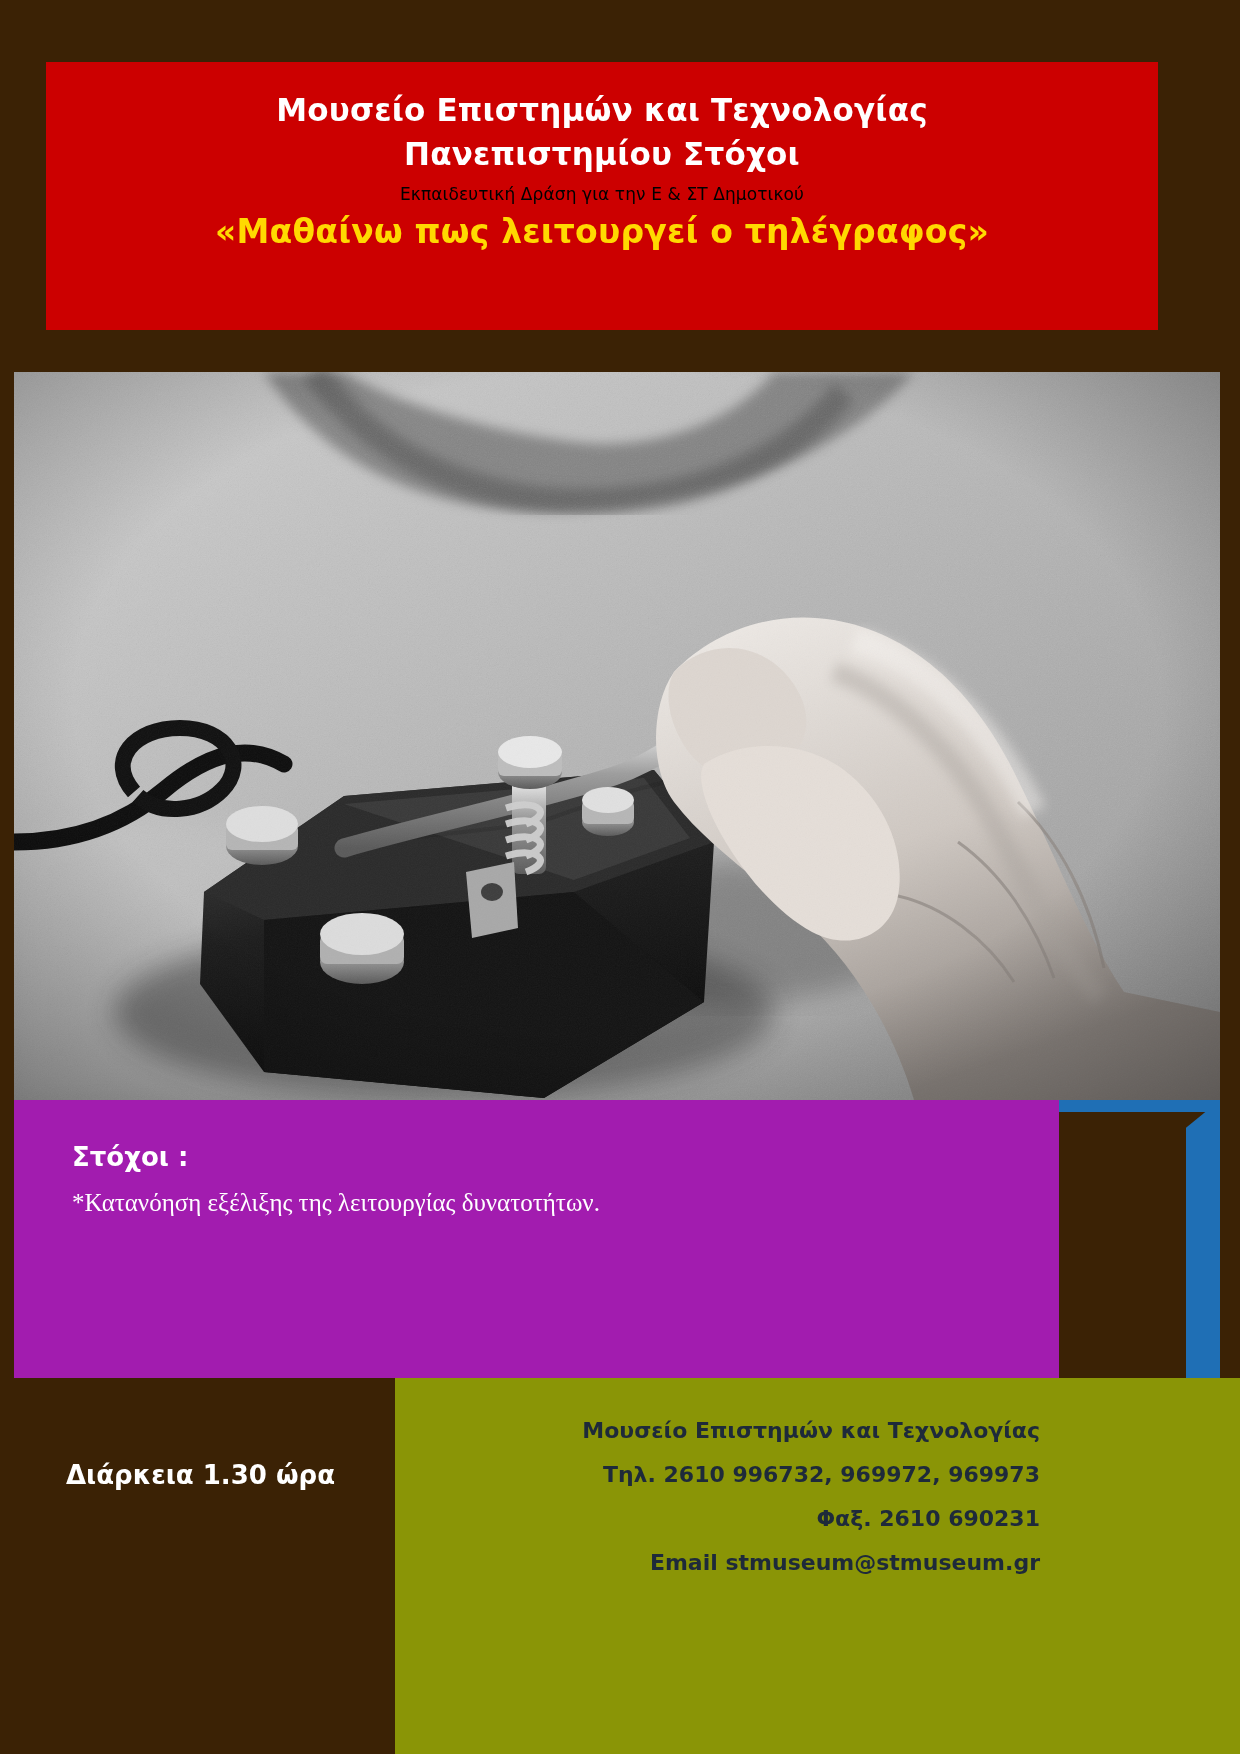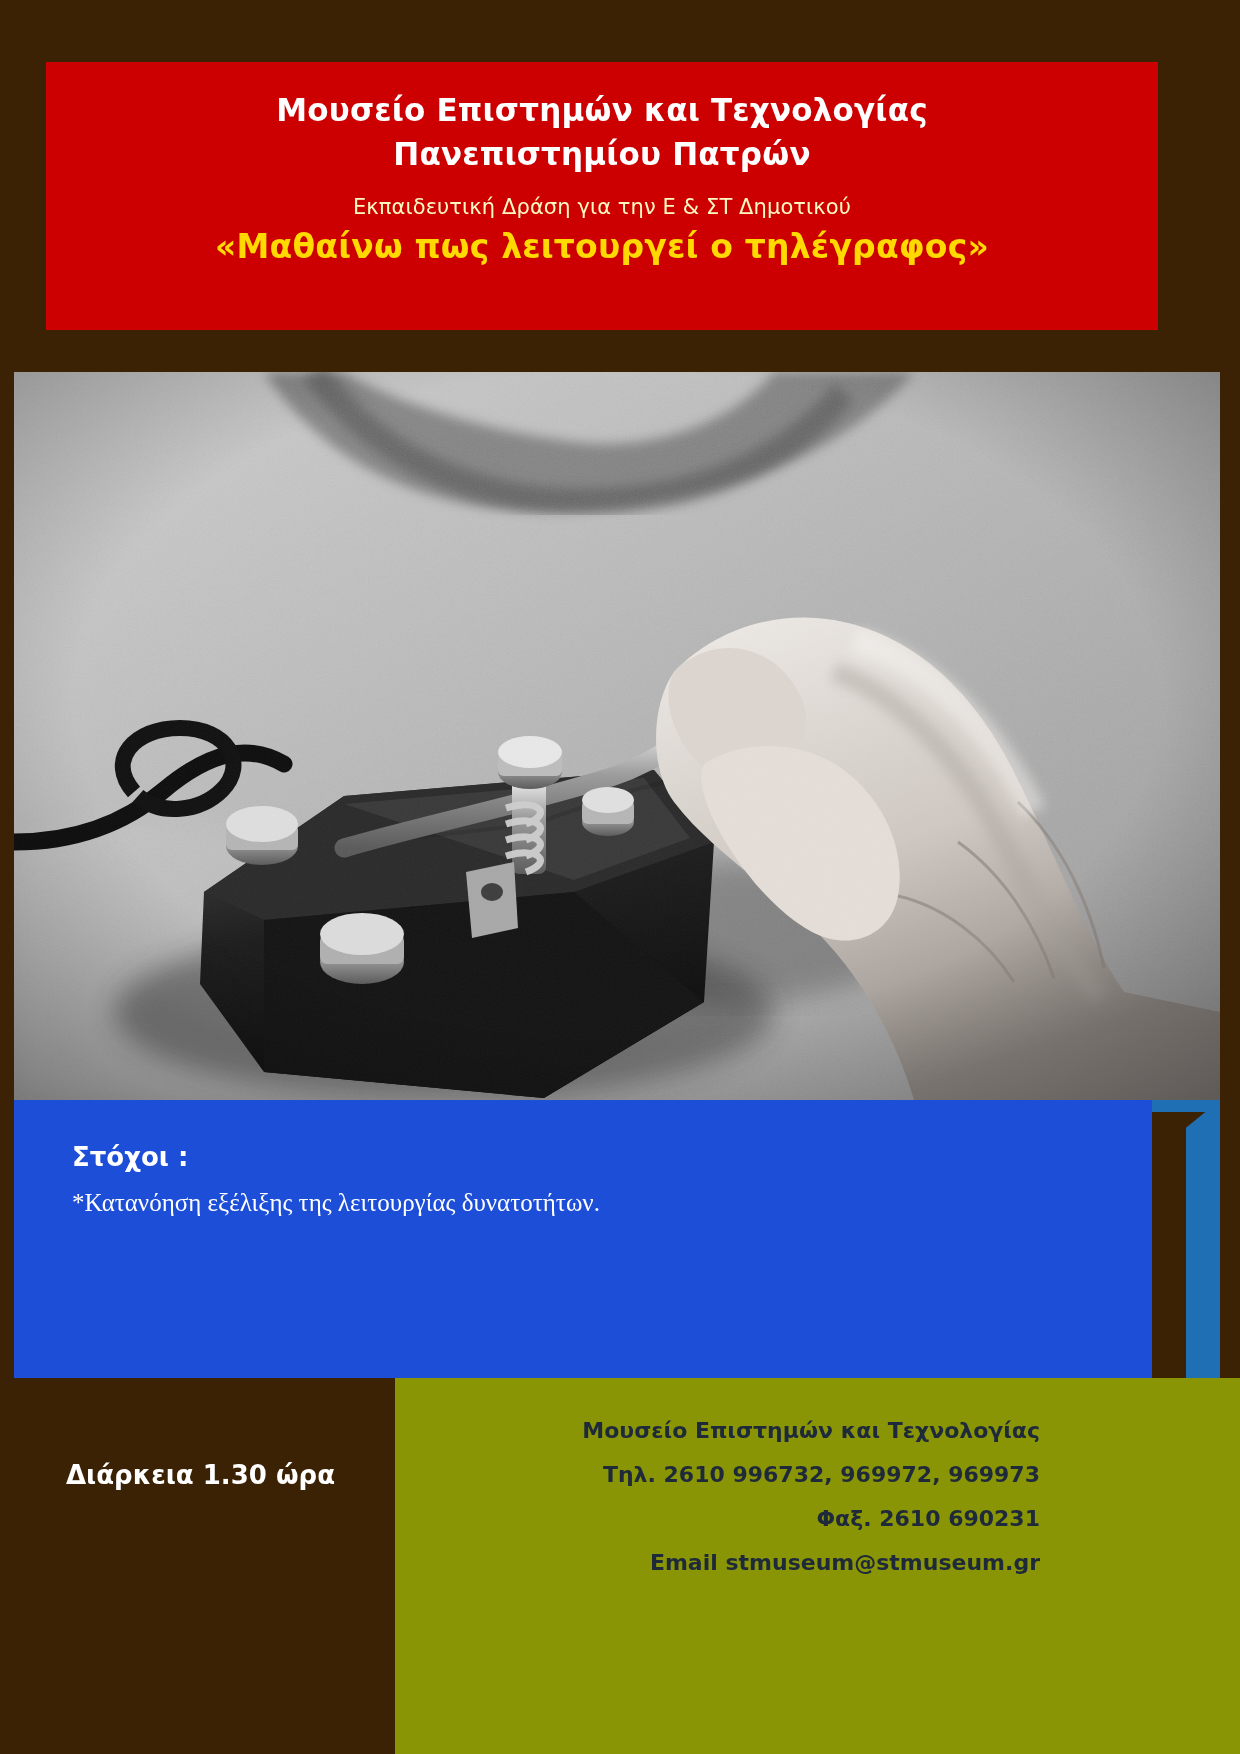--- a/index.html
+++ b/index.html
@@ -38,24 +38,24 @@
     text-align: center;
   }
   .header-title {
     color: #ffffff;
     font-size: 31px;
     font-weight: bold;
     line-height: 1.42;
     letter-spacing: 0.2px;
   }
   .header-sub {
-    color: #fef9c3;
-    font-size: 21px;
+    color: #000000;
+    font-size: 17px;
     font-weight: normal;
-    margin-top: 19px;
+    margin-top: 8px;
     letter-spacing: 0.1px;
   }
   .header-quote {
     color: #ffd900;
     font-size: 33px;
     font-weight: bold;
     margin-top: 8px;
     letter-spacing: 0.2px;
   }
 
@@ -69,23 +69,24 @@
     overflow: hidden;
     background: #8c8c8c;
   }
   .photo svg { display: block; }
 
   
   .blue-panel {
     position: absolute;
     left: 14px;
     top: 1100px;
-    width: 1138px;
+    width: 1001px;
     height: 278px;
-    background: #1d4ed8;
+    background: #a21caf;
+    padding-left: 44px;
   }
   
   .blue-bevel-top {
     position: absolute;
     left: 14px;
     top: 1100px;
     width: 1206px;
     height: 12px;
     background: #1f6fb5;
   }
@@ -158,21 +159,21 @@
   .contact .line1 { font-weight: bold; }
   .contact .line { font-weight: bold; margin-top: 12px; }
 </style>
 </head>
 <body>
 
 <div class="poster">
 
   <div class="header-band">
     <div class="header-title">Μουσείο Επιστημών και Τεχνολογίας</div>
-    <div class="header-title">Πανεπιστημίου Πατρών</div>
+    <div class="header-title">Πανεπιστημίου Στόχοι</div>
     <div class="header-sub">Εκπαιδευτική Δράση για την Ε &amp; ΣΤ Δημοτικού</div>
     <div class="header-quote">«Μαθαίνω πως λειτουργεί ο τηλέγραφος»</div>
   </div>
 
   <div class="photo">
     <svg width="1206" height="728" viewBox="0 0 1206 728" xmlns="http://www.w3.org/2000/svg">
       <defs>
         <linearGradient id="carpet" x1="0" y1="0" x2="1" y2="1">
           <stop offset="0%" stop-color="#cfcfcf"></stop>
           <stop offset="45%" stop-color="#b8b8b8"></stop>

